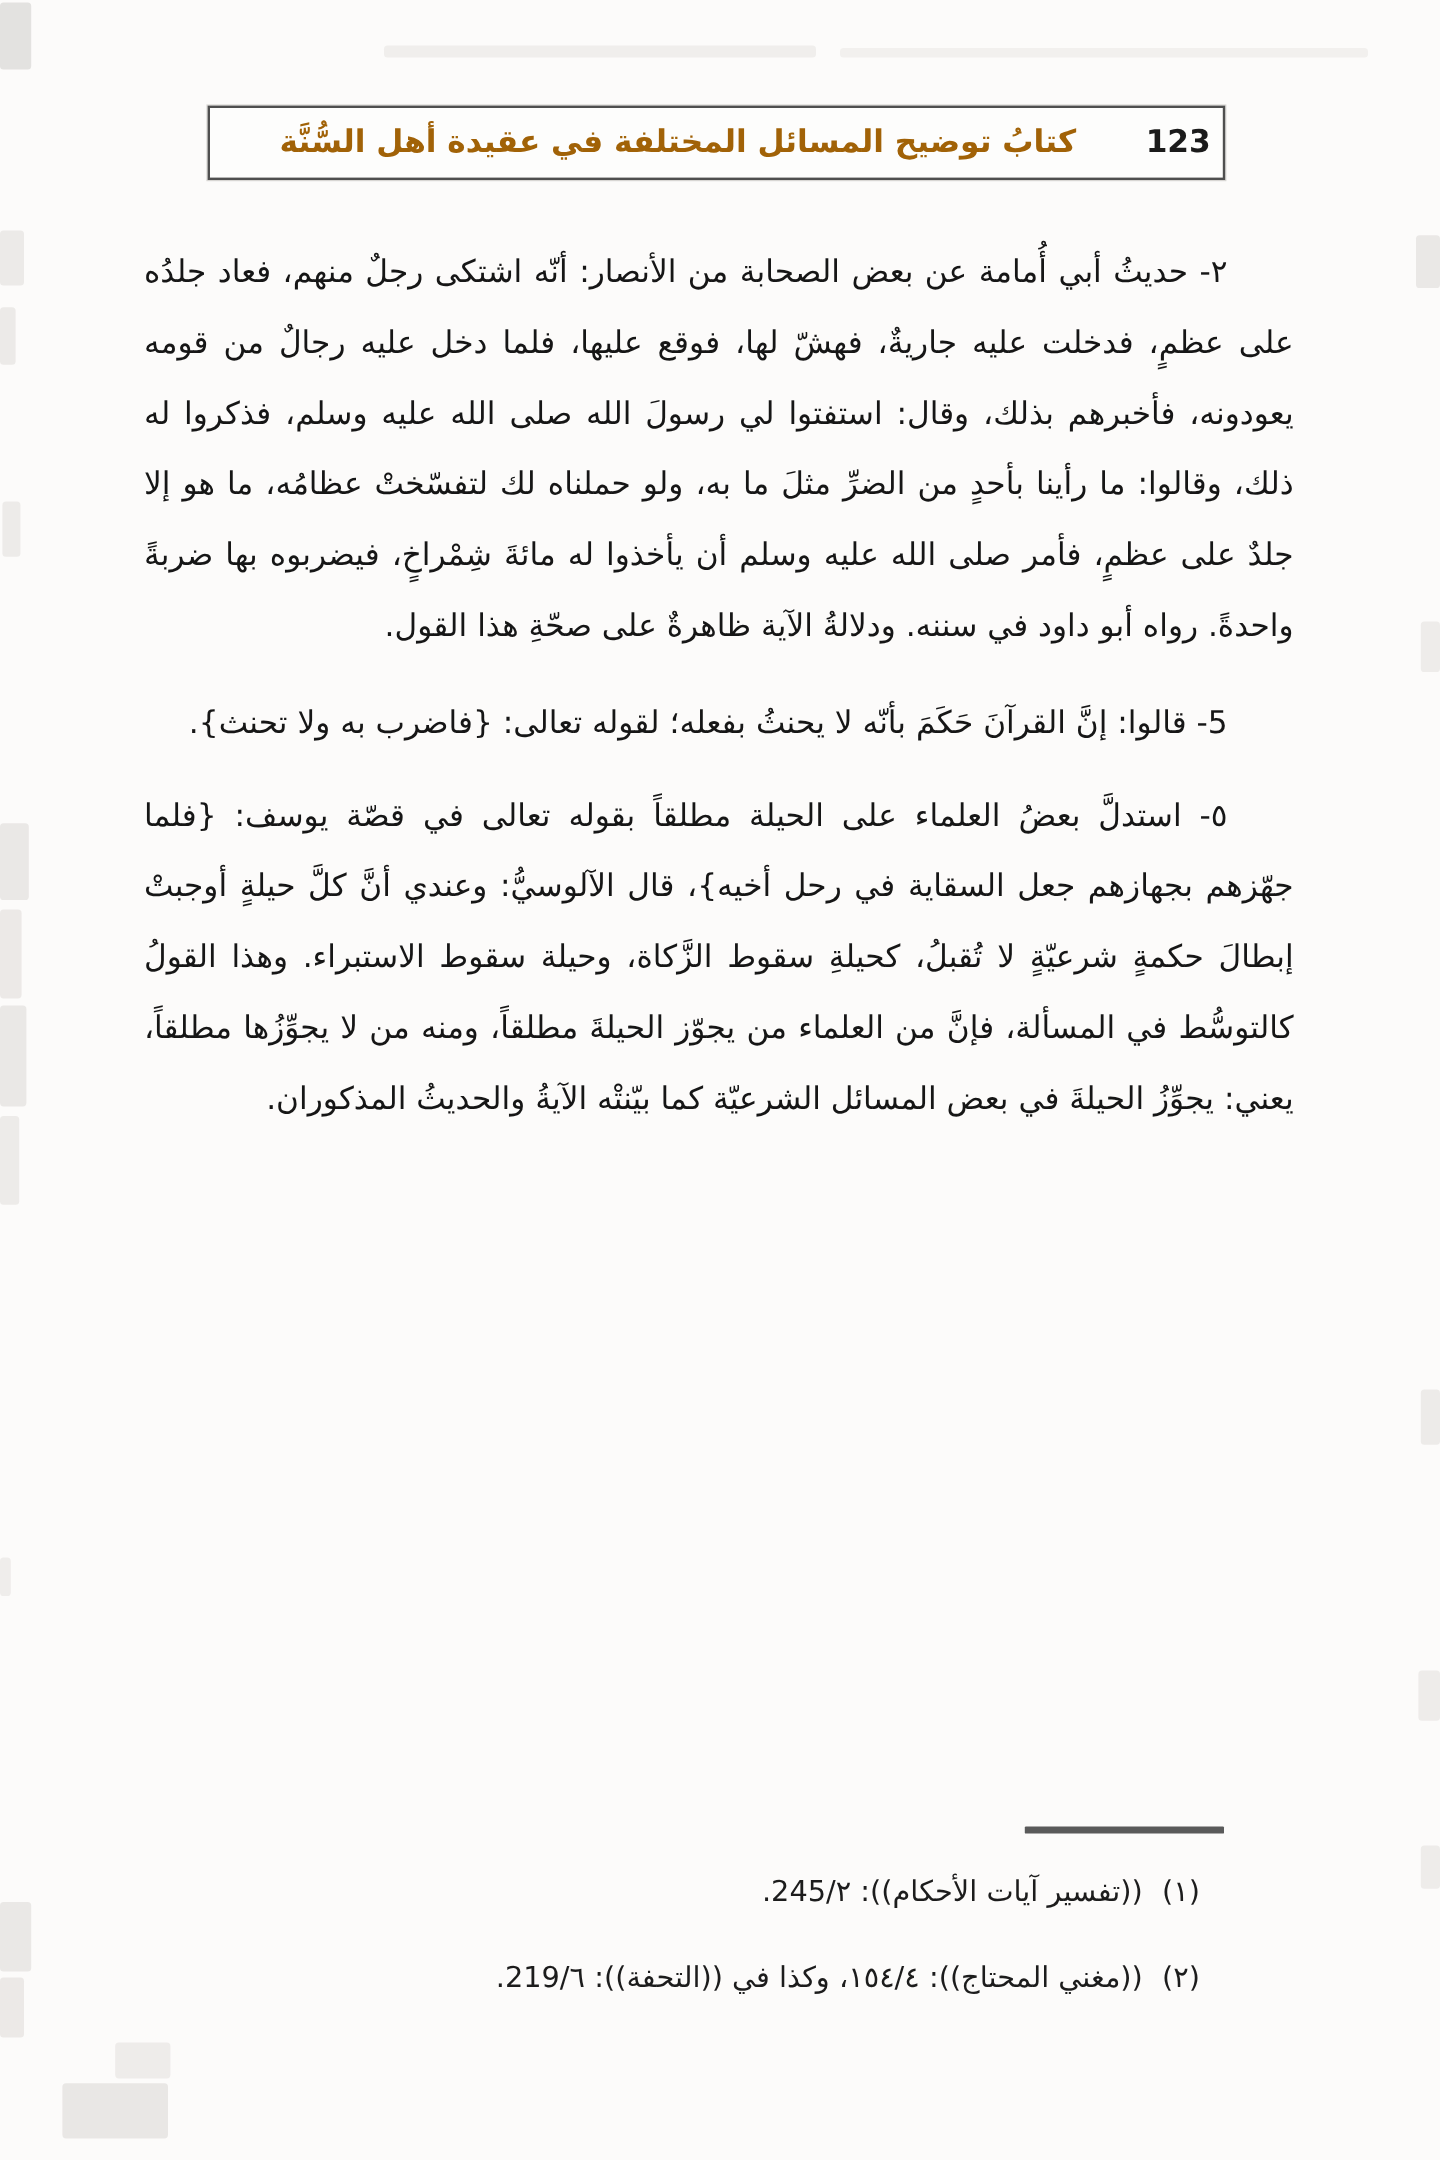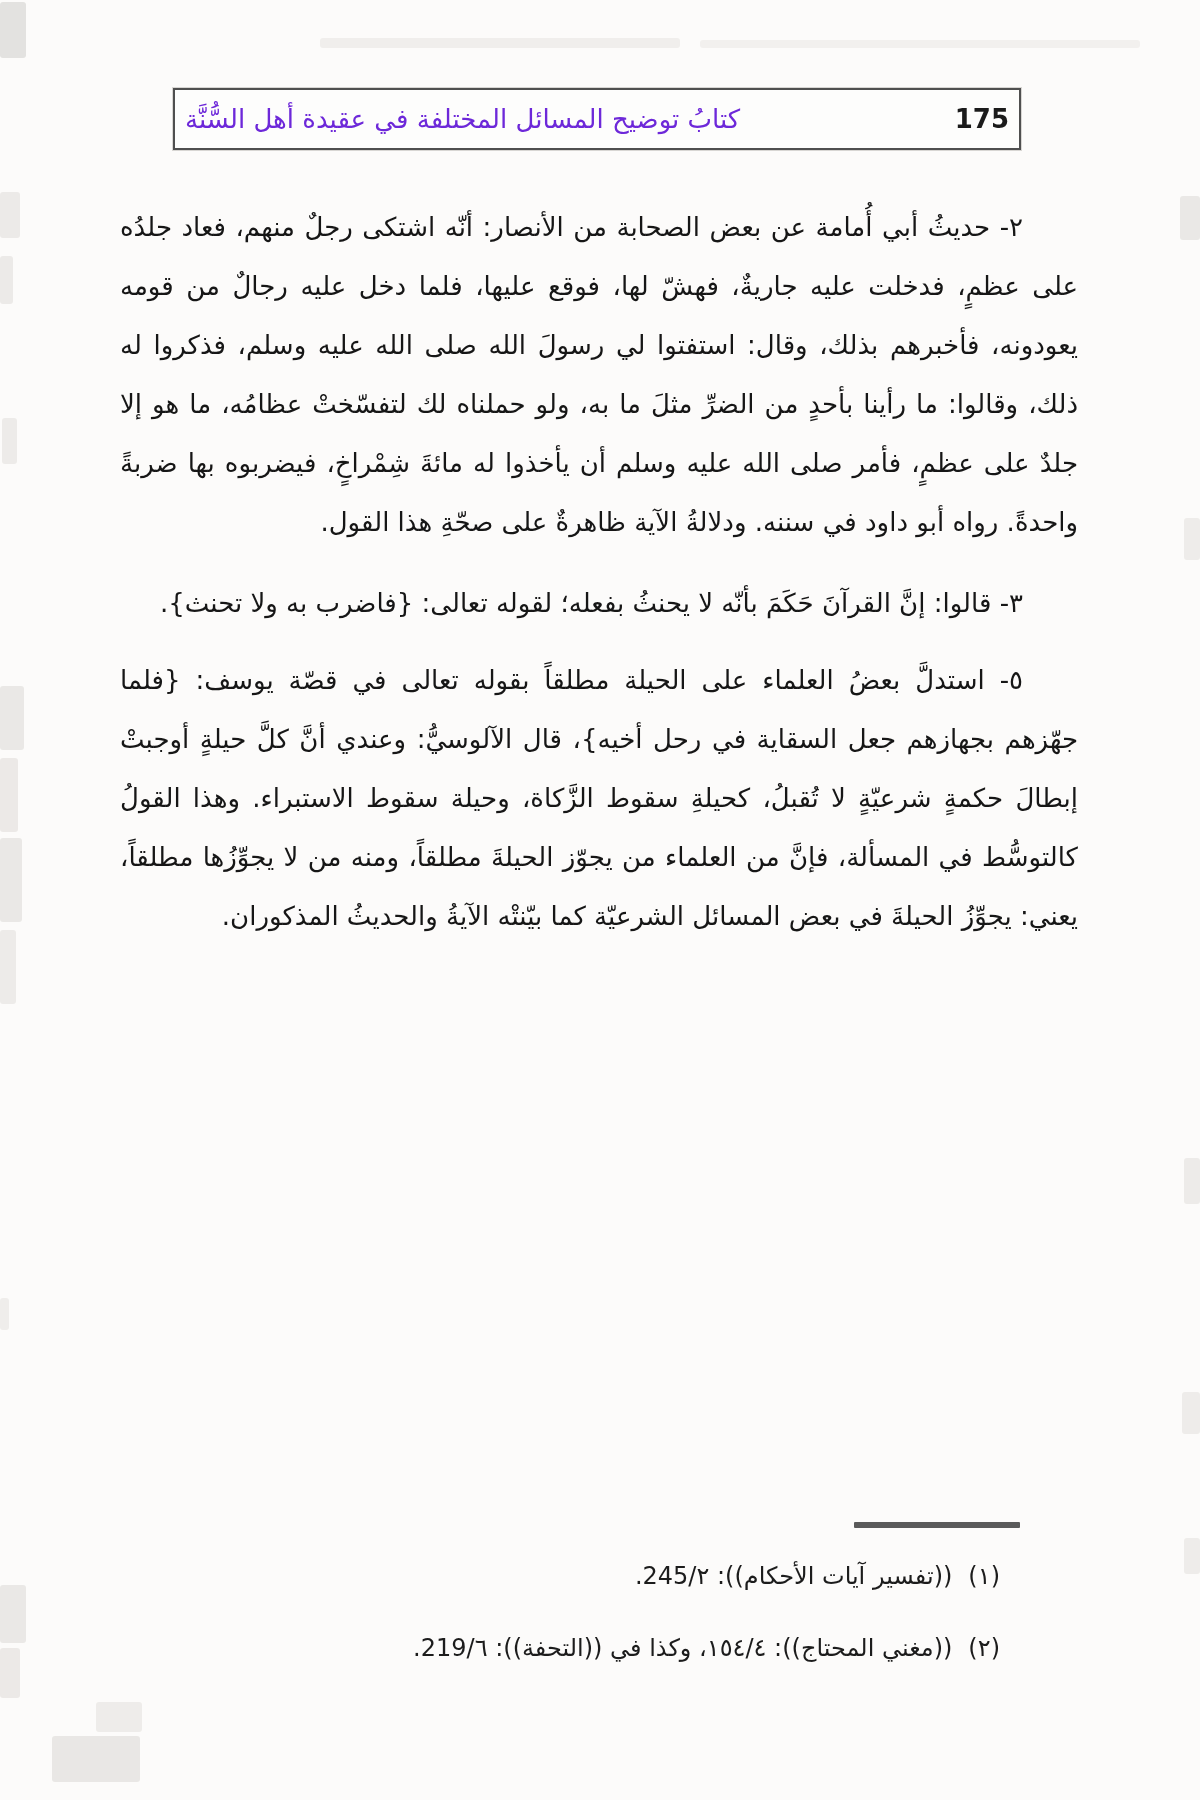--- a/index.html
+++ b/index.html
@@ -20,22 +20,23 @@
   .header-box{
     position:absolute;left:173px;top:88px;width:848px;height:62px;
     background:#fdfdfc;
     border:2px solid #4f4f4f;
     box-shadow:0 0 0 1px #d8d6d3;
     box-sizing:border-box;
     display:flex;align-items:center;justify-content:space-between;
     padding:0 10px;
   }
   .header-title{
-    font-size:26px;font-weight:normal;color:#6d28d9;direction:rtl;
+    font-size:26px;font-weight:bold;color:#a16207;direction:rtl;
     white-space:nowrap;
+    margin-left:48px;
   }
   .page-number{
     font-size:26px;font-weight:bold;color:#1b1b1b;direction:rtl;
     white-space:nowrap;
   }
 
   
   .body-col{
     position:absolute;right:122px;left:120px;top:198px;
   }
@@ -89,26 +90,26 @@
   <div class="art" style="left:52px;top:1736px;width:88px;height:46px;background:#e9e7e5;"></div>
   <div class="art" style="left:96px;top:1702px;width:46px;height:30px;background:#eeecea;"></div>
   <div class="art" style="left:1180px;top:196px;width:20px;height:44px;background:#eae8e6;"></div>
   <div class="art" style="left:1184px;top:518px;width:16px;height:42px;background:#eeecea;"></div>
   <div class="art" style="left:1184px;top:1158px;width:16px;height:46px;background:#edebe9;"></div>
   <div class="art" style="left:1182px;top:1392px;width:18px;height:42px;background:#eeecea;"></div>
   <div class="art" style="left:1184px;top:1538px;width:16px;height:36px;background:#eeecea;"></div>
 
   <div class="header-box">
     <span class="header-title" lang="ar" dir="rtl">كتابُ توضيح المسائل المختلفة في عقيدة أهل السُّنَّة</span>
-    <span class="page-number" lang="ar" dir="rtl">175</span>
+    <span class="page-number" lang="ar" dir="rtl">123</span>
   </div>
 
   <div class="body-col">
     <p class="para p-gap-a" lang="ar" dir="rtl">٢- حديثُ أبي أُمامة عن بعض الصحابة من الأنصار: أنّه اشتكى رجلٌ منهم، فعاد جلدُه على عظمٍ، فدخلت عليه جاريةٌ، فهشّ لها، فوقع عليها، فلما دخل عليه رجالٌ من قومه يعودونه، فأخبرهم بذلك، وقال: استفتوا لي رسولَ الله صلى الله عليه وسلم، فذكروا له ذلك، وقالوا: ما رأينا بأحدٍ من الضرِّ مثلَ ما به، ولو حملناه لك لتفسّختْ عظامُه، ما هو إلا جلدٌ على عظمٍ، فأمر صلى الله عليه وسلم أن يأخذوا له مائةَ شِمْراخٍ، فيضربوه بها ضربةً واحدةً. رواه أبو داود في سننه. ودلالةُ الآية ظاهرةٌ على صحّةِ هذا القول.</p>
-    <p class="para p-gap-b" lang="ar" dir="rtl">٣- قالوا: إنَّ القرآنَ حَكَمَ بأنّه لا يحنثُ بفعله؛ لقوله تعالى: {فاضرب به ولا تحنث}.</p>
+    <p class="para p-gap-b" lang="ar" dir="rtl">5- قالوا: إنَّ القرآنَ حَكَمَ بأنّه لا يحنثُ بفعله؛ لقوله تعالى: {فاضرب به ولا تحنث}.</p>
     <p class="para" lang="ar" dir="rtl">٥- استدلَّ بعضُ العلماء على الحيلة مطلقاً بقوله تعالى في قصّة يوسف: {فلما جهّزهم بجهازهم جعل السقاية في رحل أخيه}، قال الآلوسيُّ: وعندي أنَّ كلَّ حيلةٍ أوجبتْ إبطالَ حكمةٍ شرعيّةٍ لا تُقبلُ، كحيلةِ سقوط الزَّكاة، وحيلة سقوط الاستبراء. وهذا القولُ كالتوسُّط في المسألة، فإنَّ من العلماء من يجوّز الحيلةَ مطلقاً، ومنه من لا يجوِّزُها مطلقاً، يعني: يجوِّزُ الحيلةَ في بعض المسائل الشرعيّة كما بيّنتْه الآيةُ والحديثُ المذكوران.</p>
   </div>
 
   <div class="fn-separator"></div>
 
   <div class="footnote fn-1">
     <span class="fn-marker" lang="ar" dir="rtl">(١)</span>
     <span class="fn-text" lang="ar" dir="rtl">((تفسير آيات الأحكام)): 245/٢.</span>
   </div>
 

